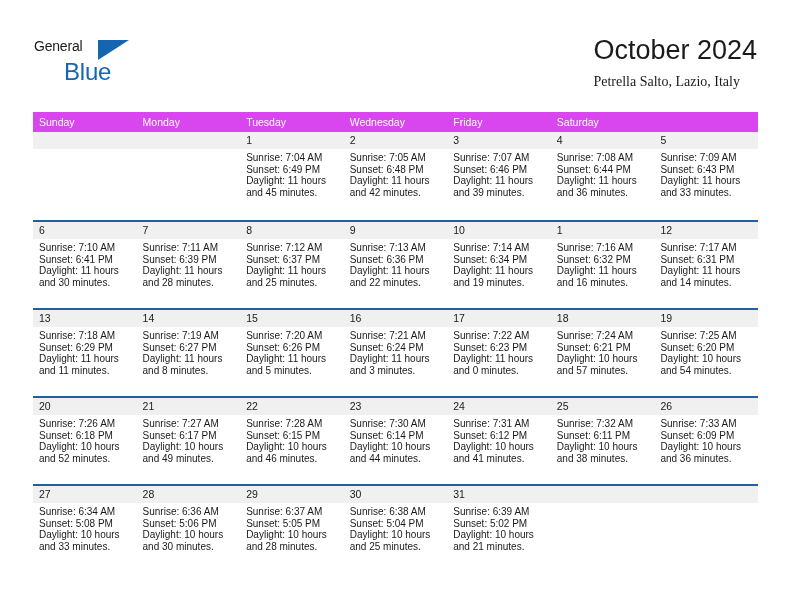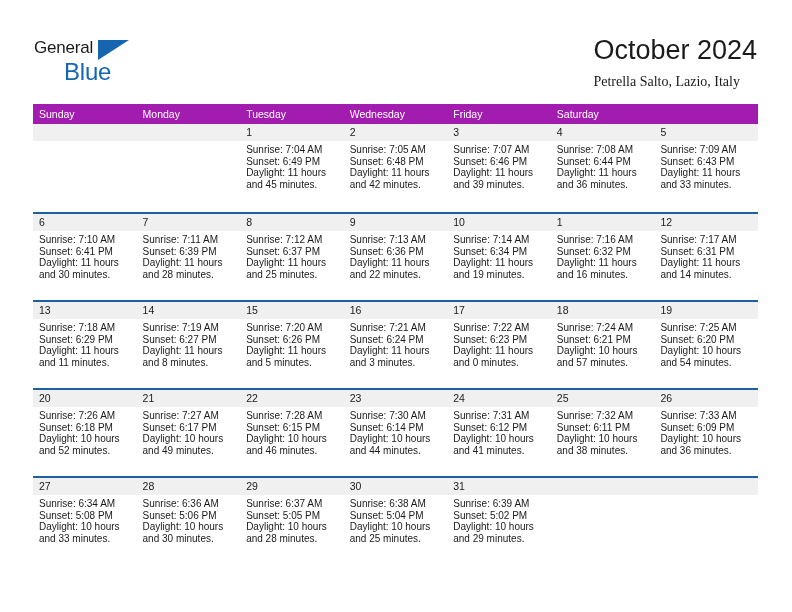--- a/index.html
+++ b/index.html
@@ -29,21 +29,21 @@
     position: absolute;
     left: 34px;
     top: 38px;
     width: 130px;
     height: 44px;
   }
 
   .brand-general {
     position: absolute;
     left: 0; top: 0;
-    font-size: 17px;
+    font-size: 14px;
     letter-spacing: -0.2px;
     color: #1a1a1a;
     font-family: "Liberation Sans", sans-serif;
   }
 
   .brand-triangle {
     position: absolute;
     left: 64px;
     top: 2px;
     width: 0; height: 0;
@@ -89,21 +89,22 @@
     position: absolute;
     left: 33px;
     top: 104px;
     width: 725px;
   }
 
   .dow-header {
     display: flex;
     width: 725px;
     height: 20px;
-    background: #a21caf;
+    background: #d946ef;
+    margin-top: 8px;
   }
 
   .dow-cell {
     width: 103.571px;
     height: 20px;
     color: #ffffff;
     font-size: 10.5px;
     line-height: 20px;
     padding-left: 6px;
     white-space: nowrap;
@@ -477,21 +478,21 @@
         <div>Daylight: 10 hours</div>
         <div>and 25 minutes.</div>
       </div>
     </div>
     <div class="day-cell">
       <div class="day-number-band">31</div>
       <div class="day-info">
         <div>Sunrise: 6:39 AM</div>
         <div>Sunset: 5:02 PM</div>
         <div>Daylight: 10 hours</div>
-        <div>and 29 minutes.</div>
+        <div>and 21 minutes.</div>
       </div>
     </div>
     <div class="day-cell empty">
       <div class="day-number-band"></div>
       <div class="day-info">
         <div></div>
         <div></div>
         <div></div>
         <div></div>
       </div>

